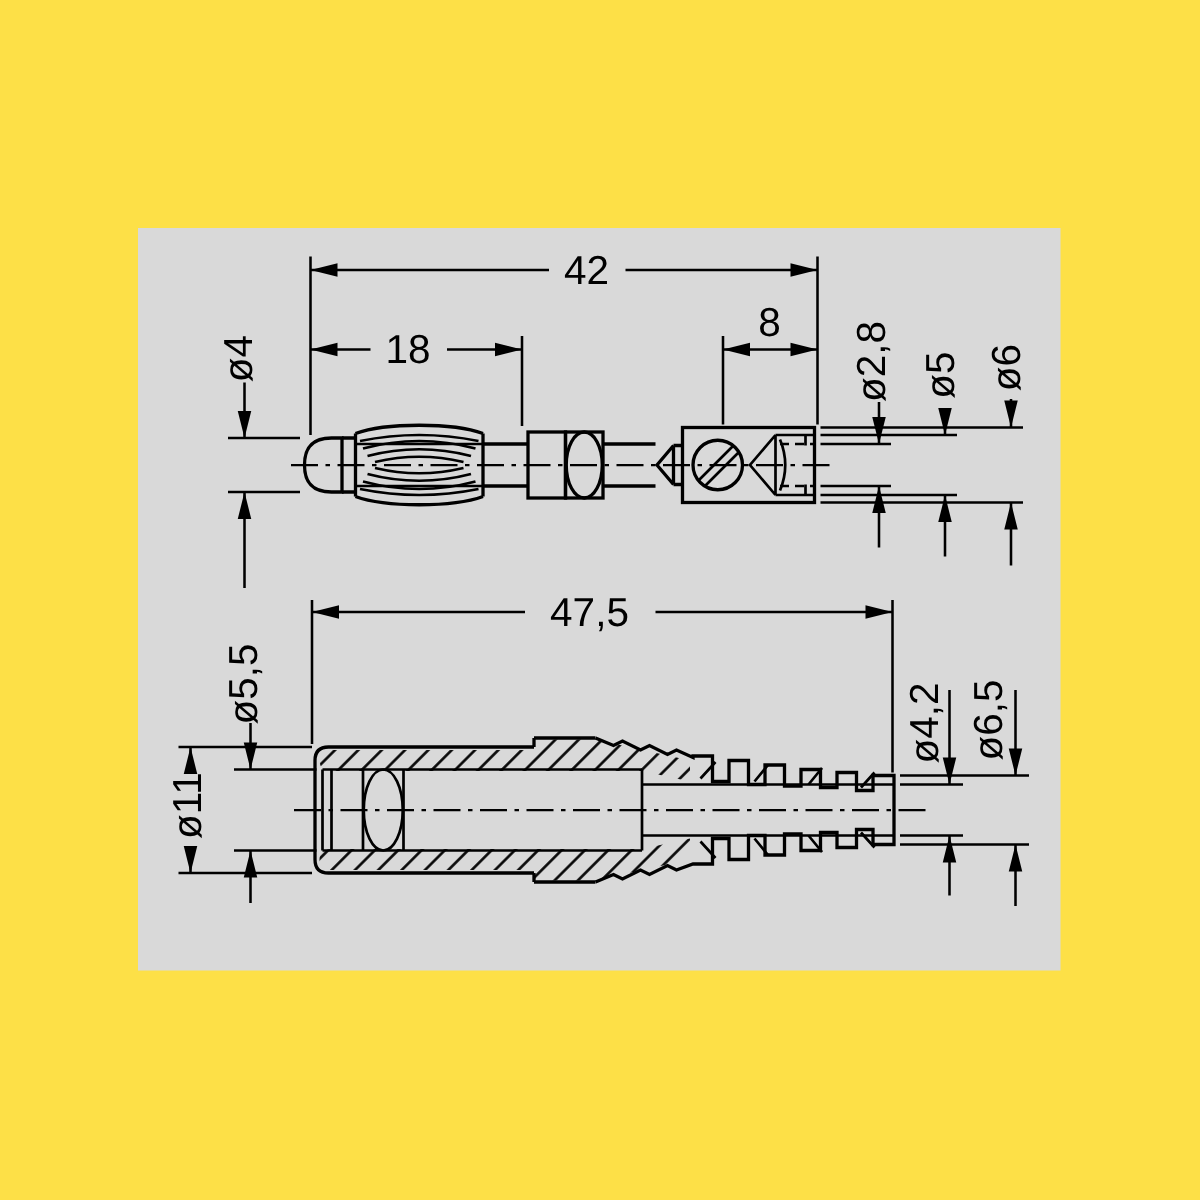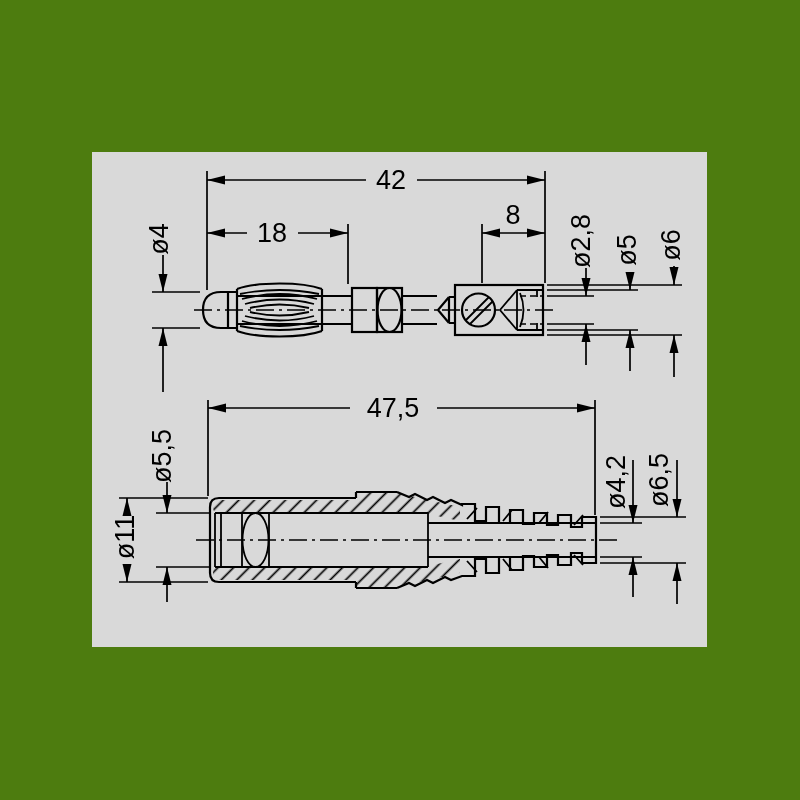--- a/index.html
+++ b/index.html
@@ -1,16 +1,16 @@
 <!DOCTYPE html>
 <html><head>
 <meta charset="utf-8">
 <style>
   html,body{margin:0;padding:0;background:#ffffff;}
-  .stage{position:relative;width:800px;height:800px;background:#4d7c0f;overflow:hidden;}
+  .stage{position:relative;width:800px;height:800px;background:#fde047;overflow:hidden;}
   svg{display:block;}
   text.dim{font-family:"Liberation Sans","DejaVu Sans",sans-serif;font-size:27px;fill:#000;}
   .ol{stroke:#000;stroke-width:2.2;fill:none;}
   .il{stroke:#000;stroke-width:1.8;fill:none;}
   .dl{stroke:#000;stroke-width:1.7;fill:none;}
   .cl{stroke:#000;stroke-width:1.5;fill:none;stroke-dasharray:18 5 3 5;}
   .hd{stroke:#000;stroke-width:1.7;fill:none;stroke-dasharray:6 4;}
   .arr{fill:#000;stroke:none;}
 </style>
 </head>

